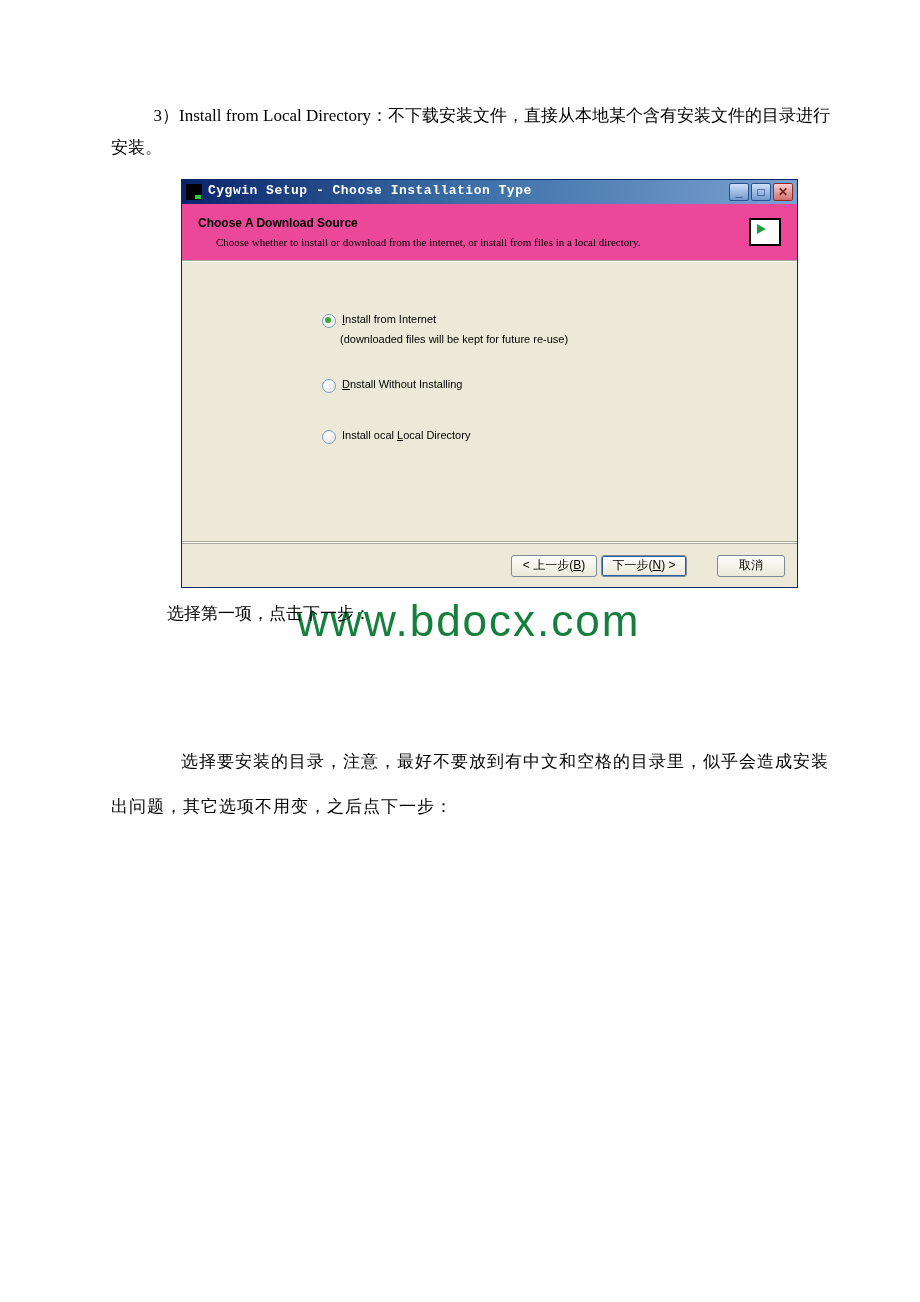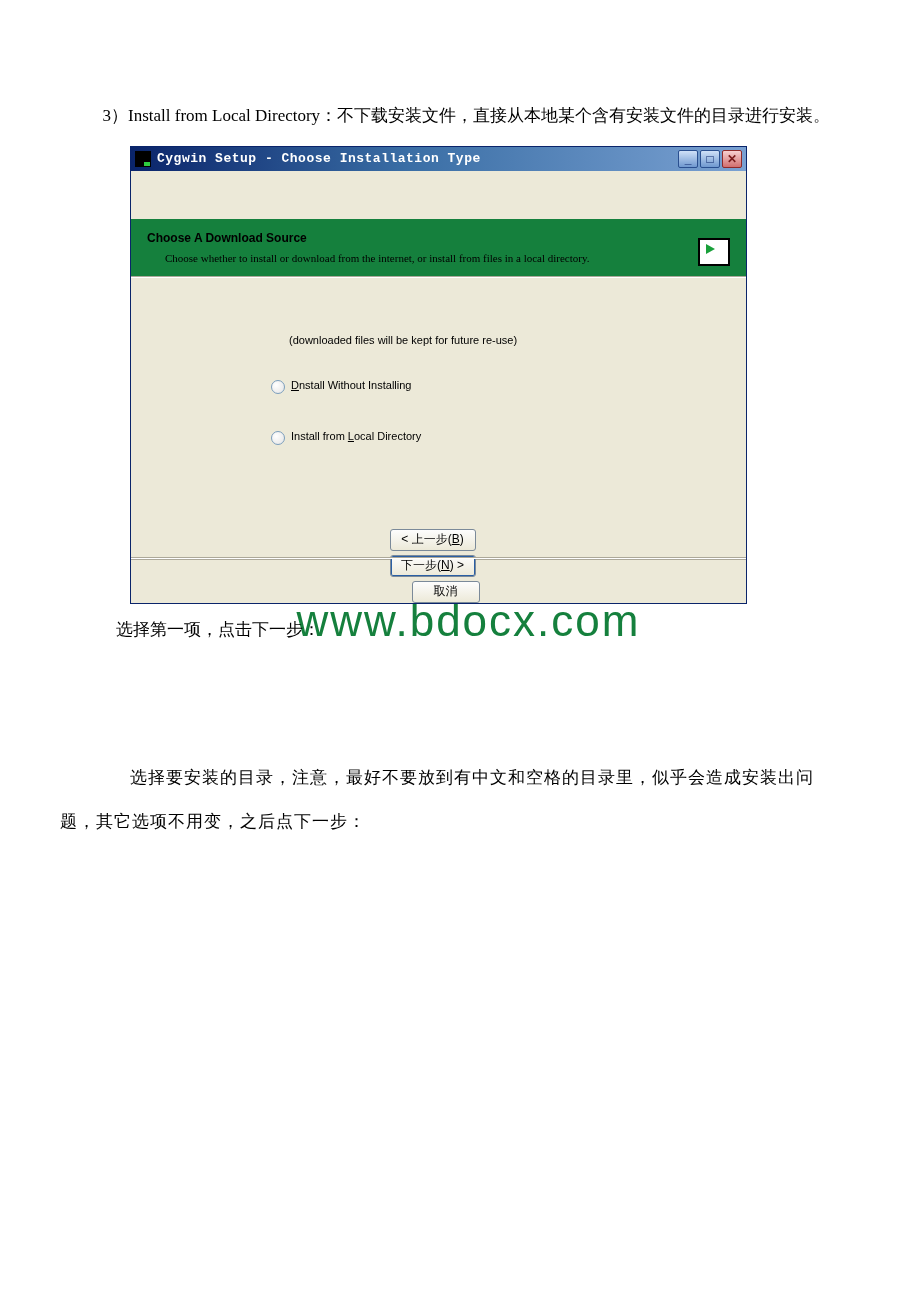--- a/index.html
+++ b/index.html
@@ -10,21 +10,21 @@
     color: #000;
   }
   body {
     width: 920px;
     min-height: 1302px;
     box-sizing: border-box;
     padding: 0;
     position: relative;
   }
   .page {
-    padding: 100px 86px 0 60px;
+    padding: 100px 86px 0 111px;
     line-height: 1.9;
     font-size: 17px;
   }
   
   .dialog-wrap {
     margin: 14px 0 0 70px;
     width: 615px;
   }
   .dialog {
     width: 615px;
@@ -75,27 +75,26 @@
     box-sizing: border-box;
   }
   .win-btn.close {
     background: linear-gradient(#f7cfcf, #d26f6f);
     border-color: #8f2a2a;
     color: #7a1a1a;
   }
   .win-btn span { line-height: 1; }
   
   .hdr {
-    background: #15803d;
+    background: #ec4899;
     border-bottom: 1px solid #aca899;
     padding: 8px 14px 10px 16px;
     display: flex;
-    align-items: flex-end;
+    align-items: center;
     gap: 10px;
-    margin-top: 48px;
   }
   .hdr-text {
     flex: 1;
     color: #000;
   }
   .hdr-title {
     font-family: Arial, sans-serif;
     font-weight: bold;
     font-size: 12px;
   }
@@ -179,21 +178,20 @@
   
   .dlg-footer {
     height: 44px;
     display: flex;
     align-items: center;
     justify-content: flex-end;
     gap: 4px;
     padding-right: 12px;
     border-top: 1px solid #aca899;
     box-sizing: border-box;
-    flex-direction: column;
   }
   .btn {
     min-width: 86px;
     height: 22px;
     border: 1px solid #7b8a99;
     border-radius: 3px;
     background: linear-gradient(#fdfdfd, #ece9d8);
     font-family: "SimSun", Tahoma, sans-serif;
     font-size: 12px;
     display: inline-flex;
@@ -276,37 +274,43 @@
         <div class="hdr-icon">
           <div class="box"></div>
           <div class="arrow"></div>
         </div>
       </div>
 
       <div class="dlg-body">
         <div class="dlg-body-inner"></div>
         <div class="opt-group">
 
+          <div class="opt">
+            <div class="radio selected"></div>
+            <div class="opt-label">
+              <span></span><span class="mnemonic">I</span><span>nstall from Internet</span>
+            </div>
+          </div>
           <div class="opt-sub">(downloaded files will be kept for future re-use)</div>
 
           <div style="height:28px"></div>
 
           <div class="opt">
             <div class="radio"></div>
             <div class="opt-label">
               <span></span><span class="mnemonic">D</span><span>nstall Without Installing</span>
             </div>
           </div>
 
           <div style="height:36px"></div>
 
           <div class="opt">
             <div class="radio"></div>
             <div class="opt-label">
-              <span>Install from </span><span class="mnemonic">L</span><span>ocal Directory</span>
+              <span>Install ocal </span><span class="mnemonic">L</span><span>ocal Directory</span>
             </div>
           </div>
 
         </div>
       </div>
 
       <div class="dlg-footer">
         <div class="btn">
           <span>&lt; 上一步(</span>
             <span class="akey">B</span>

